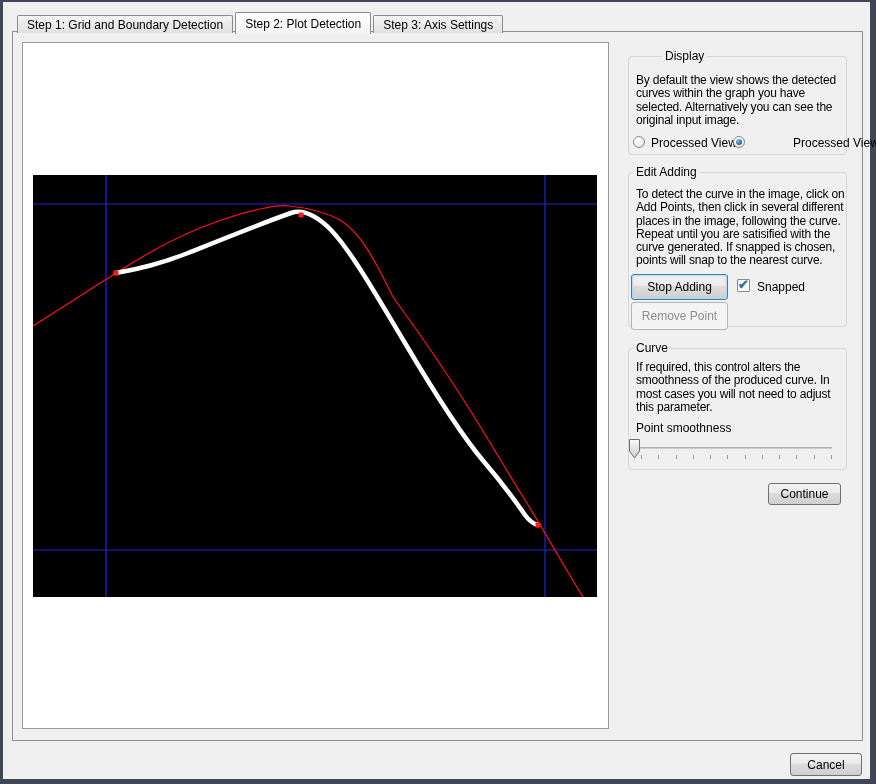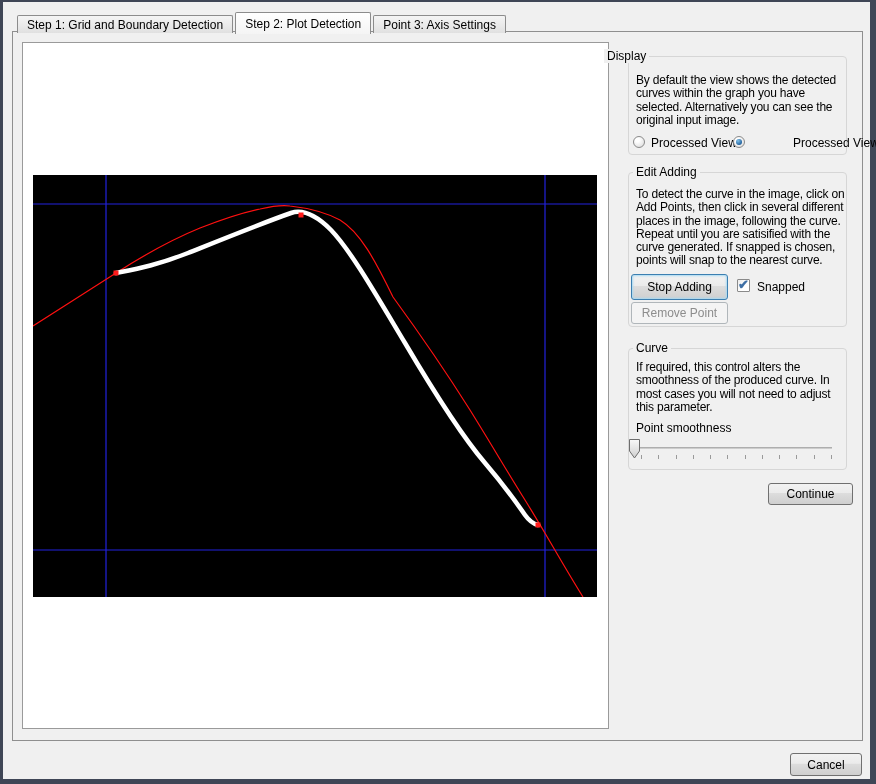--- a/index.html
+++ b/index.html
@@ -143,21 +143,21 @@
   <div class="client"></div>
 
   <div class="tabbar">
     <div class="tab">
       <span>Step 1: Grid and Boundary Detection</span>
     </div>
     <div class="tab active">
       <span>Step 2: Plot Detection</span>
     </div>
     <div class="tab">
-      <span>Point 3: Axis Settings</span>
+      <span>Step 3: Axis Settings</span>
     </div>
   </div>
 
   <div class="tabpage"></div>
 
   <div class="image-panel"></div>
   <div class="plot-wrap">
     <svg id="plot-svg" width="564" height="422">
         <rect x="0" y="0" width="564" height="422" fill="#000000"></rect>
         <line x1="0" y1="29" x2="564" y2="29" stroke="#2222dd" stroke-width="1.2"></line>
@@ -166,42 +166,42 @@
         <line x1="512" y1="0" x2="512" y2="422" stroke="#2222dd" stroke-width="1.2"></line>
         <path d="M0,151 C28,133 55,116 83,98 C111,80 140,64 167,53 C190,44 212,37 227,34 C240,31 250,30 257,31 C275,33 290,36 307,45 C327,57 342,85 360,122 C395,170 415,200 437,235 C460,272 475,298 492,325 C512,357 530,390 550,422" stroke="#ff1010" stroke-width="1.2" fill="none"></path>
         <path d="M83,98 C103,94 125,90 155,78 C190,64 232,47 258,38 C270,34 283,40 298,55 C318,76 342,118 372,168 C398,212 428,260 452,288 C470,309 483,327 492,340 C497,347 501,349 505,350" stroke="#ffffff" stroke-width="4.5" fill="none" stroke-linecap="round"></path>
         <rect x="80.5" y="95.5" width="5" height="5" fill="#ff1a1a"></rect>
         <rect x="265.5" y="37.5" width="5" height="5" fill="#ff1a1a"></rect>
         <rect x="502.5" y="347.5" width="5" height="5" fill="#ff1a1a"></rect>
       </svg>
   </div>
 
   <div class="groupbox" style="top:56px; height:99px;"></div>
-  <span class="group-label" style="left:604px; top:49px;">Display</span>
+  <span class="group-label" style="left:662px; top:49px;">Display</span>
   <div class="group-text" style="left:636px; top:74px;">By default the view shows the detected curves within the graph you have selected. Alternatively you can see the original input image.</div>
 
   <span class="radio" style="left:633px; top:136px;"></span>
   <span class="ctl-label" style="left:651px; top:136px;">Processed View</span>
   <span class="radio" style="left:733px; top:136px;">
       <span class="dot"></span>
     </span>
   <span class="ctl-label" style="left:793px; top:136px;">Processed View</span>
 
   <div class="groupbox" style="top:172px; height:155px;"></div>
   <span class="group-label" style="left:633px; top:165px;">Edit Adding</span>
   <div class="group-text" style="left:636px; top:188px;">To detect the curve in the image, click on Add Points, then click in several different places in the image, following the curve. Repeat until you are satisified with the curve generated. If snapped is chosen, points will snap to the nearest curve.</div>
 
   <div class="btn focused" style="left:631px; top:274px; width:97px; height:26px;">
     <span>Stop Adding</span>
   </div>
   <span class="checkbox" style="left:737px; top:279px;">
     <span class="check">✔</span>
   </span>
   <span class="ctl-label" style="left:757px; top:280px;">Snapped</span>
-  <div class="btn disabled" style="left:631px; top:302px; width:97px; height:22px;">
+  <div class="btn disabled" style="left:631px; top:302px; width:97px; height:28px;">
     <span>Remove Point</span>
   </div>
 
   <div class="groupbox" style="top:348px; height:122px;"></div>
   <span class="group-label" style="left:633px; top:341px;">Curve</span>
   <div class="group-text" style="left:636px; top:361px;">If required, this control alters the smoothness of the produced curve. In most cases you will not need to adjust this parameter.</div>
   <span class="ctl-label" style="left:636px; top:421px;">Point smoothness</span>
 
   <div class="slider-track"></div>
   <div class="slider-thumb">
@@ -223,20 +223,20 @@
       <div class="tick" style="left: 69px;"></div>
       <div class="tick" style="left: 86px;"></div>
       <div class="tick" style="left: 104px;"></div>
       <div class="tick" style="left: 121px;"></div>
       <div class="tick" style="left: 138px;"></div>
       <div class="tick" style="left: 155px;"></div>
       <div class="tick" style="left: 173px;"></div>
       <div class="tick" style="left: 190px;"></div>
     </div>
 
-  <div class="btn" style="left:768px; top:483px; width:85px; height:22px;">
+  <div class="btn" style="left:768px; top:483px; width:73px; height:22px;">
     <span>Continue</span>
   </div>
 
   <div class="btn" style="left:790px; top:753px; width:72px; height:23px;">
     <span>Cancel</span>
   </div>
 </div>
 
 </body></html>

